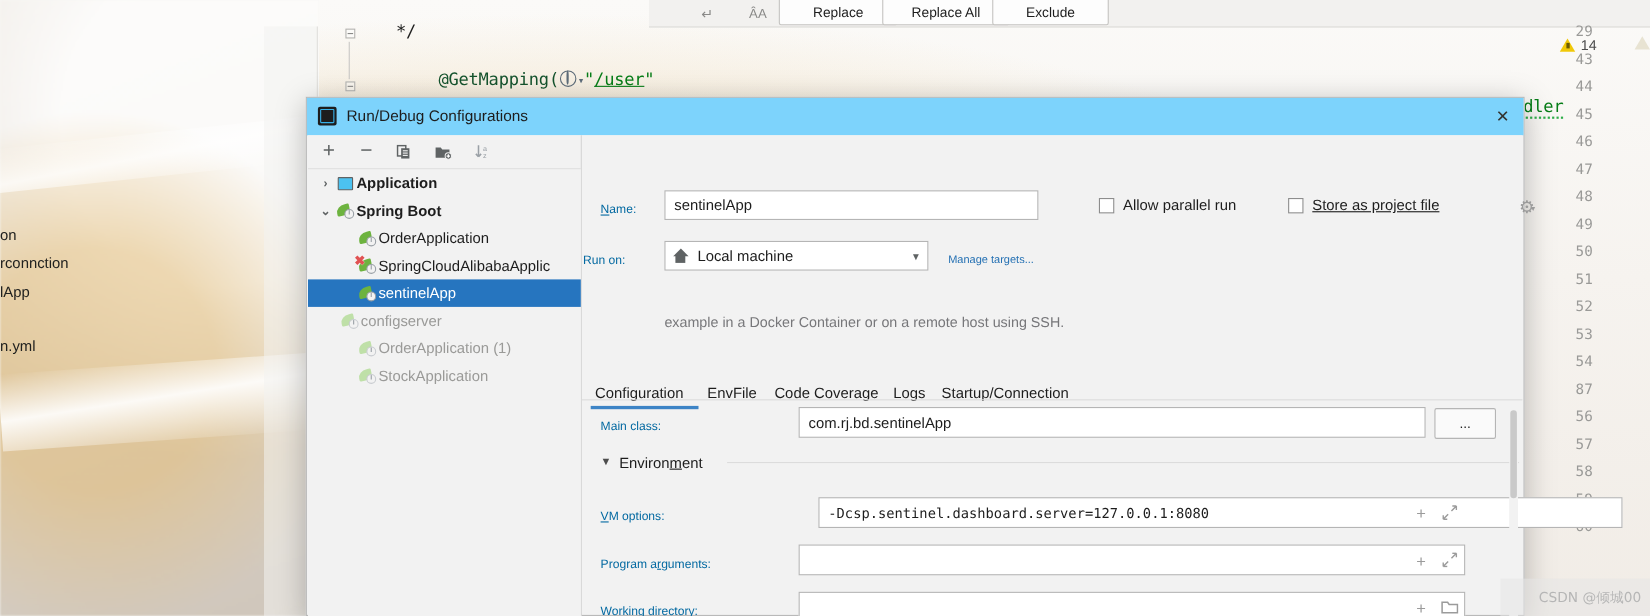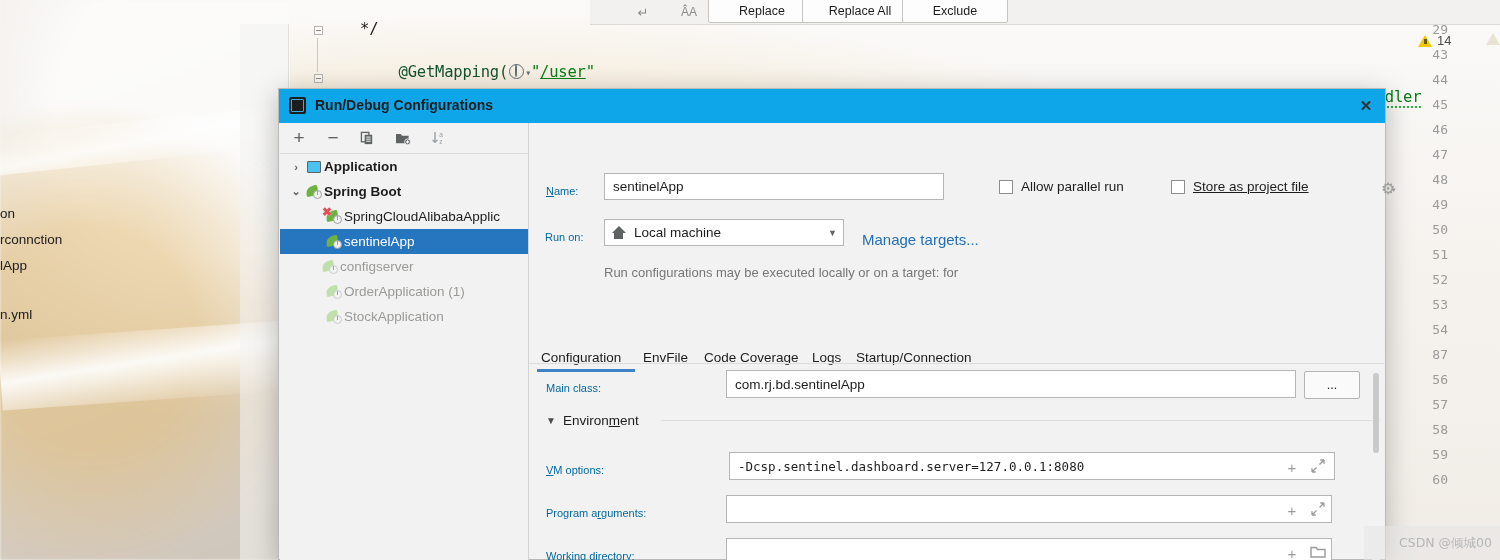--- a/index.html
+++ b/index.html
@@ -99,21 +99,21 @@
   .squiggle { border-bottom: 2px dotted #2fae4a; }
 
   
   .dialog {
     position: absolute; left: 278px; top: 88px; width: 1108px; height: 472px;
     background: #f2f2f2;
     border: 1px solid #b9b9b9;
     box-shadow: 0 6px 26px rgba(0,0,0,.26);
     box-sizing: border-box;
   }
-  .dlg-title-bar { position: relative; height: 34px; background: #0ea5e9; font-weight: bold; }
+  .dlg-title-bar { position: relative; height: 34px; background: #7dd3fc; }
   .dlg-icon {
     position: absolute; left: 10px; top: 8px; width: 17px; height: 17px;
     background: #1d1d1d; border-radius: 2px;
     display: flex; align-items: center; justify-content: center;
     color: #ffffff; font-size: 11px; font-weight: bold; font-family: "DejaVu Sans", sans-serif;
   }
   .dlg-icon::after{content:"";position:absolute;inset:2px;border:1.5px solid #36b0e8;border-radius:1px;pointer-events:none;}
   .dlg-title { position: absolute; left: 36px; top: 8px; font-size: 14px; color: #1d1d1d; }
   .dlg-close {
     position: absolute; right: 8px; top: 6px; width: 22px; height: 22px;
@@ -178,21 +178,21 @@
     position: absolute; background: #ffffff; border: 1px solid #b5b5b5; box-sizing: border-box;
     display: flex; align-items: center; padding: 0 6px; font-size: 13.5px; cursor: pointer;
   }
   .home-ico { width: 16px; height: 14px; position: relative; margin-right: 7px; }
   .home-ico::before {
     content:""; position:absolute; left:1px; top:0; width:0;height:0;
     border-left:7px solid transparent;border-right:7px solid transparent;border-bottom:7px solid #5f6364;
   }
   .home-ico::after { content:""; position:absolute; left:3px; top:6px; width:9px; height:7px; background:#5f6364; }
   .caret-dn { margin-left: auto; color: #5f6364; font-size: 9px; }
-  .link { position: absolute; color: #2470b3; font-size: 15px; cursor: pointer; }
+  .link { position: absolute; color: #2470b3; font-size: 10px; cursor: pointer; }
   .desc { position: absolute; color: #77777a; font-size: 13px; line-height: 20px; }
 
   .cb-wrap { position: absolute; display: flex; align-items: center; gap: 8px; cursor: pointer; font-size: 13.5px; }
   .cb { width: 14px; height: 14px; border: 1px solid #8d8d8d; background: #fff; box-sizing: border-box; }
   .gear-ico { position: absolute; width: 15px; height: 15px; }
   .gear-ico::before {
     content:"\2699"; position:absolute; left:0; top:-4px; font-size: 16px; color:#9b9b9b;
   }
   .gear-ico::after{content:"\25BE";position:absolute;left:11px;top:3px;font-size:7px;color:#9b9b9b;}
 
@@ -349,20 +349,29 @@
           <span class="tw">⌄</span>
           <span class="ico">
               <span class="ico-spring">
                 <span class="leaf"></span>
                 <span class="gear"></span>
               </span>
             </span>
           <span>Spring Boot</span>
         </div>
 
+        <div class="tree-row" style="padding-left:44px;">
+          <span class="ico">
+              <span class="ico-spring">
+                <span class="leaf"></span>
+                <span class="gear"></span>
+              </span>
+            </span>
+          <span>OrderApplication</span>
+        </div>
 
         <div class="tree-row" style="padding-left:44px;">
           <span class="ico" style="position:relative;">
             <span class="ico-spring">
                 <span class="leaf"></span>
                 <span class="gear"></span>
               </span>
             <span class="err-x">✖</span>
           </span>
           <span>SpringCloudAlibabaApplic</span>
@@ -371,21 +380,21 @@
         <div class="tree-row selected" style="padding-left:44px;">
           <span class="ico">
               <span class="ico-spring">
                 <span class="leaf"></span>
                 <span class="gear"></span>
               </span>
             </span>
           <span>sentinelApp</span>
         </div>
 
-        <div class="tree-row dim" style="padding-left:40px;">
+        <div class="tree-row dim" style="padding-left:28px;">
           <span class="ico">
               <span class="ico-spring dimmed">
                 <span class="leaf"></span>
                 <span class="gear"></span>
               </span>
             </span>
           <span>configserver</span>
         </div>
 
         <div class="tree-row dim" style="padding-left:44px;">
@@ -418,29 +427,29 @@
       <div class="cb-wrap" style="left:470px; top:56px;">
         <span class="cb"></span>
         <span>Allow parallel run</span>
       </div>
       <div class="cb-wrap" style="left:642px; top:56px;">
         <span class="cb"></span>
         <span class="u">Store as project file</span>
       </div>
       <div class="gear-ico" style="left:852px; top:60px;"></div>
 
-      <div class="lbl" style="left:16px; top:108px;">Run on:</div>
+      <div class="lbl" style="left:1px; top:108px;">Run on:</div>
       <div class="combo" style="left:75px; top:96px; width:240px; height:27px;">
         <span class="home-ico"></span>
         <span>Local machine</span>
         <span class="caret-dn">▼</span>
       </div>
       <div class="link" style="left:333px; top:108px;">Manage targets...</div>
 
-      <div class="desc" style="left:75px; top:140px; width:460px;">Run configurations may be executed locally or on a target: for</div>
+      <div class="desc" style="left:75px; top:160px; width:460px;">example in a Docker Container or on a remote host using SSH.</div>
 
       <div class="tabs">
         <div class="tab" style="left:10px;">Configuration</div>
         <div class="tab" style="left:112px;">EnvFile</div>
         <div class="tab" style="left:173px;">Code Coverage</div>
         <div class="tab" style="left:281px;">Logs</div>
         <div class="tab" style="left:325px;">Startup/Connection</div>
         <div class="tab-underline" style="left:8px; width:98px;"></div>
       </div>
       <div class="tab-sep"></div>
@@ -449,21 +458,21 @@
       <div class="field" style="left:197px; top:247px; width:570px; height:28px;">com.rj.bd.sentinelApp</div>
       <div class="fb-btn" style="position:absolute; left:775px; top:248px; width:32px; height:26px; background:#fafafa; border:1px solid #b5b5b5;">...</div>
 
       <div class="env-hdr" style="left:17px; top:290px;">
         <span class="env-tri">▼</span>
         <span><span style="text-decoration:none">Environ</span><span class="u">m</span>ent</span>
       </div>
       <div class="env-rule" style="left:132px; top:297px; width:720px;"></div>
 
       <div class="lbl" style="left:17px; top:341px;"><span class="u">V</span>M options:</div>
-      <div class="field mono" style="left:200px; top:329px; width:606px; height:28px;">-Dcsp.sentinel.dashboard.server=127.0.0.1:8080</div>
+      <div class="field mono" style="left:215px; top:329px; width:731px; height:28px;">-Dcsp.sentinel.dashboard.server=127.0.0.1:8080</div>
       <div class="fld-ico" style="left:755px; top:336px; width:16px; height:16px;">+</div>
       <div class="expand-ico" style="left:782px; top:336px;">
         <svg width="14" height="14" viewBox="0 0 14 14">
             <path d="M13 1L8.5 5.5M13 1H9.3M13 1v3.7M1 13l4.5-4.5M1 13h3.7M1 13V9.3" stroke="#9b9b9b" stroke-width="1.3" fill="none"></path>
           </svg>
       </div>
 
       <div class="lbl" style="left:17px; top:384px;">Program a<span class="u">r</span>guments:</div>
       <div class="field mono" style="left:197px; top:372px; width:606px; height:28px;"></div>
       <div class="fld-ico" style="left:755px; top:379px; width:16px; height:16px;">+</div>

